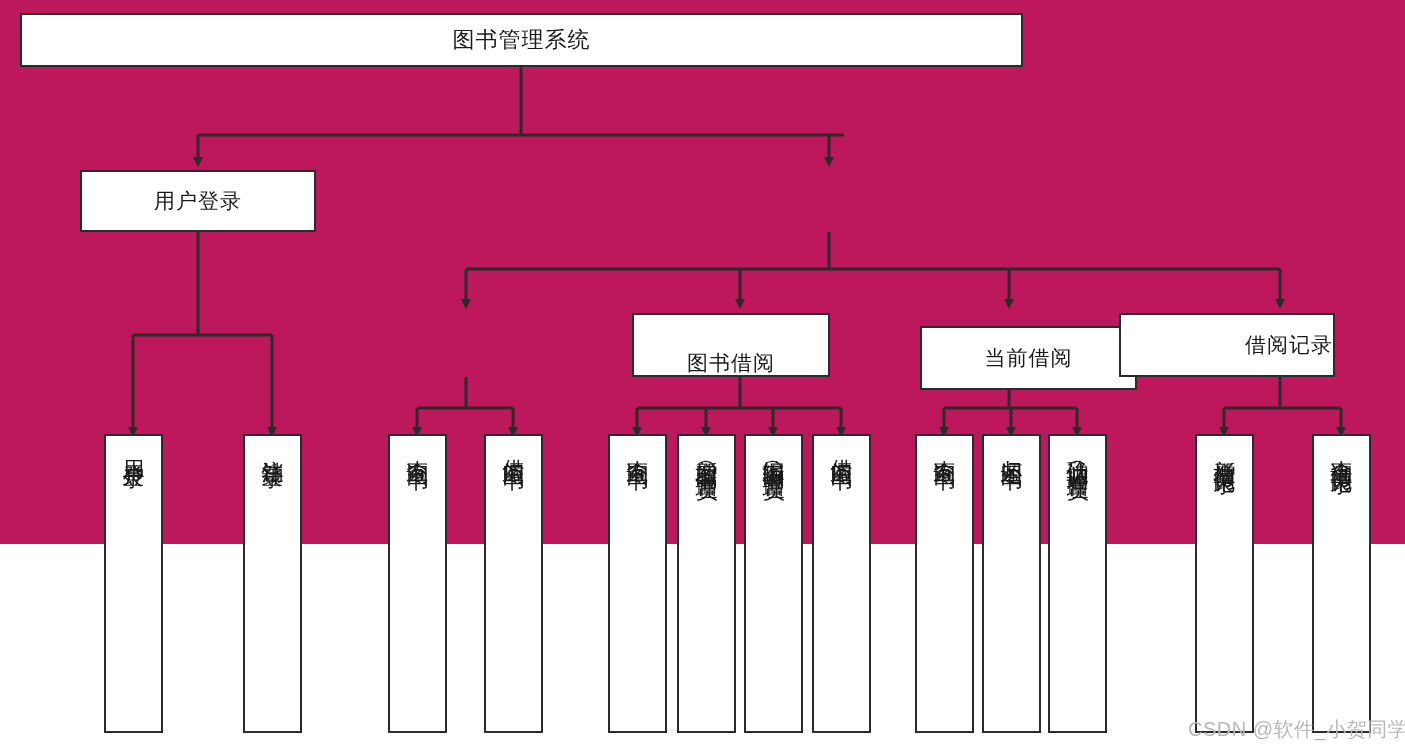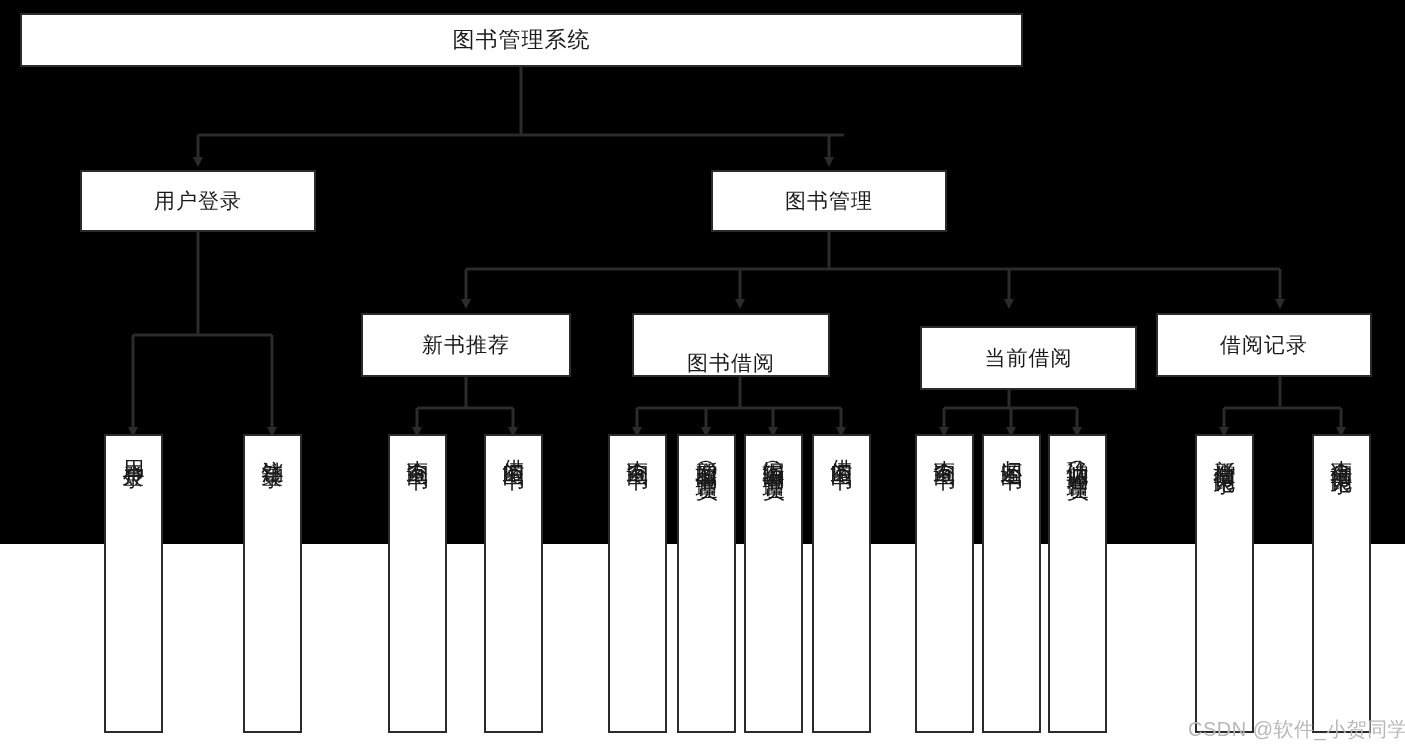--- a/index.html
+++ b/index.html
@@ -1,17 +1,17 @@
 <!DOCTYPE html>
 <html><head>
 <meta charset="utf-8">
 <style>
   html,body{margin:0;padding:0;background:#ffffff;}
   body{width:1405px;height:747px;overflow:hidden;font-family:"Liberation Sans","DejaVu Sans",sans-serif;}
-  #diagram-root{position:relative;width:1405px;height:544px;background:#000000;}
+  #diagram-root{position:relative;width:1405px;height:544px;background:#be185d;}
   svg#wires{position:absolute;left:0;top:0;width:1405px;height:747px;}
   .node{position:absolute;box-sizing:border-box;background:#ffffff;
         border:2px solid #2b2b2b;display:flex;align-items:center;justify-content:center;
         color:#1a1a1a;}
   .node .lbl{display:block;text-align:center;line-height:1.08;}
   .node.horiz .lbl{font-size:21px;letter-spacing:1px;white-space:nowrap;}
   .node.vert{padding-top:6px;align-items:flex-start;justify-content:center;}
   .node.vert .lbl{writing-mode:vertical-rl;text-orientation:upright;
         font-size:22px;letter-spacing:3px;line-height:1.0;}
   .node.root .lbl{font-size:22px;}
@@ -73,34 +73,28 @@
     </g>
   </svg>
 
   <div class="node horiz root" style="left:20px;top:13px;width:1003px;height:54px;">
     <span class="lbl">图书管理系统</span>
   </div>
 
   <div class="node horiz" style="left:80px;top:170px;width:236px;height:62px;">
     <span class="lbl">用户登录</span>
   </div>
-  <div class="node horiz" style="left:711px;top:170px;width:236px;height:62px;">
-    <span class="lbl">图书管理</span>
-  </div>
 
-  <div class="node horiz" style="left:361px;top:313px;width:210px;height:64px;">
-    <span class="lbl">新书推荐</span>
-  </div>
   <div class="node horiz" style="left:632px;top:313px;width:198px;height:64px;align-items:flex-end;">
     <span class="lbl">图书借阅</span>
   </div>
   <div class="node horiz" style="left:920px;top:313px;width:217px;height:64px;margin-top:13px;">
     <span class="lbl">当前借阅</span>
   </div>
-  <div class="node horiz" style="left:1156px;top:313px;width:216px;height:64px;">
+  <div class="node horiz" style="left:1119px;top:313px;width:216px;height:64px;justify-content:flex-end;">
     <span class="lbl">借阅记录</span>
   </div>
 
   <div class="node vert" style="left:104px;top:434px;width:59px;height:299px;">
     <span class="lbl">用户登录</span>
   </div>
   <div class="node vert" style="left:243px;top:434px;width:59px;height:299px;">
     <span class="lbl">注销登录</span>
   </div>
 

